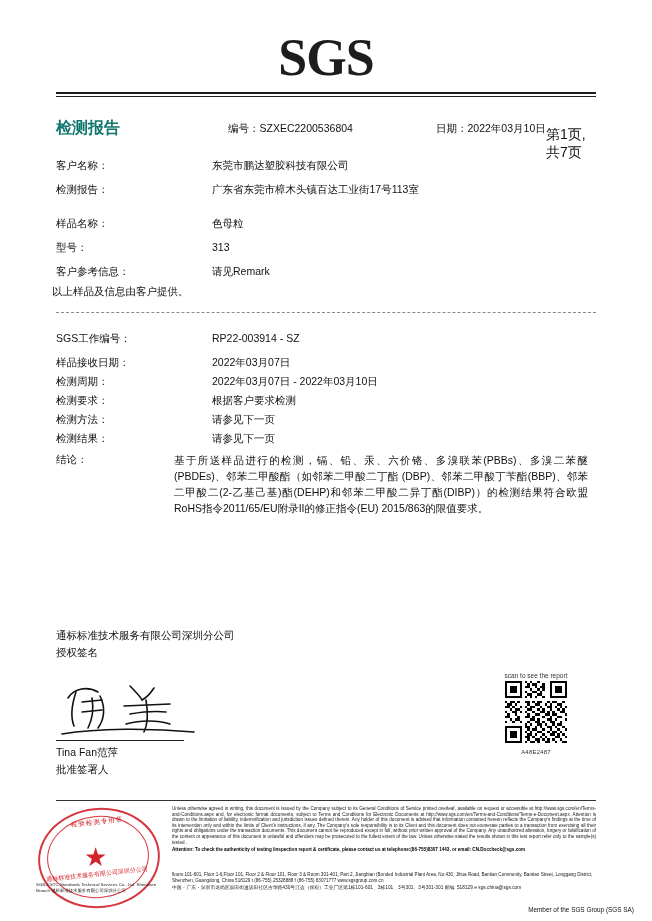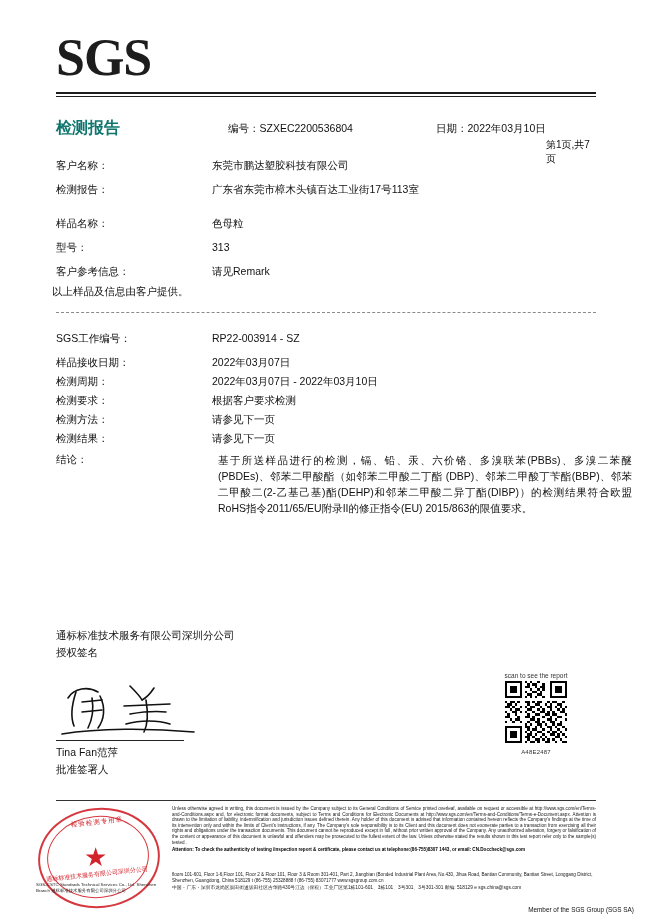--- a/index.html
+++ b/index.html
@@ -32,20 +32,21 @@
     top: 32px;
     width: 540px;
   }
   .logo-text {
     font-family: "Liberation Serif", serif;
     font-weight: bold;
     font-size: 52px;
     letter-spacing: -1px;
     color: #1d1d1d;
     line-height: 52px;
+    text-align: center;
   }
   .logo-rule {
     position: absolute;
     left: 56px;
     top: 92px;
     width: 540px;
     height: 2px;
     background: #1d1d1d;
   }
   .logo-rule2 {
@@ -84,22 +85,22 @@
     position: absolute;
     left: 352px;
     top: 4px;
     font-size: 10.5px;
     color: #111;
     margin-left: 28px;
   }
   .doc-page {
     position: absolute;
     left: 490px;
-    top: 20px;
-    font-size: 10px;
+    top: 8px;
+    font-size: 14px;
     color: #111;
   }
 
   
   .field {
     position: absolute;
     font-size: 10.5px;
     color: #111;
     line-height: 15px;
   }
@@ -135,21 +136,20 @@
 
   .conclusion {
     position: absolute;
     left: 174px;
     top: 452px;
     width: 414px;
     font-size: 10.5px;
     color: #111;
     line-height: 16px;
     text-align: justify;
-    margin-left: 44px;
   }
 
   
   .sig-company {
     position: absolute;
     left: 56px;
     top: 627px;
     font-size: 10.5px;
     color: #111;
     line-height: 17px;

